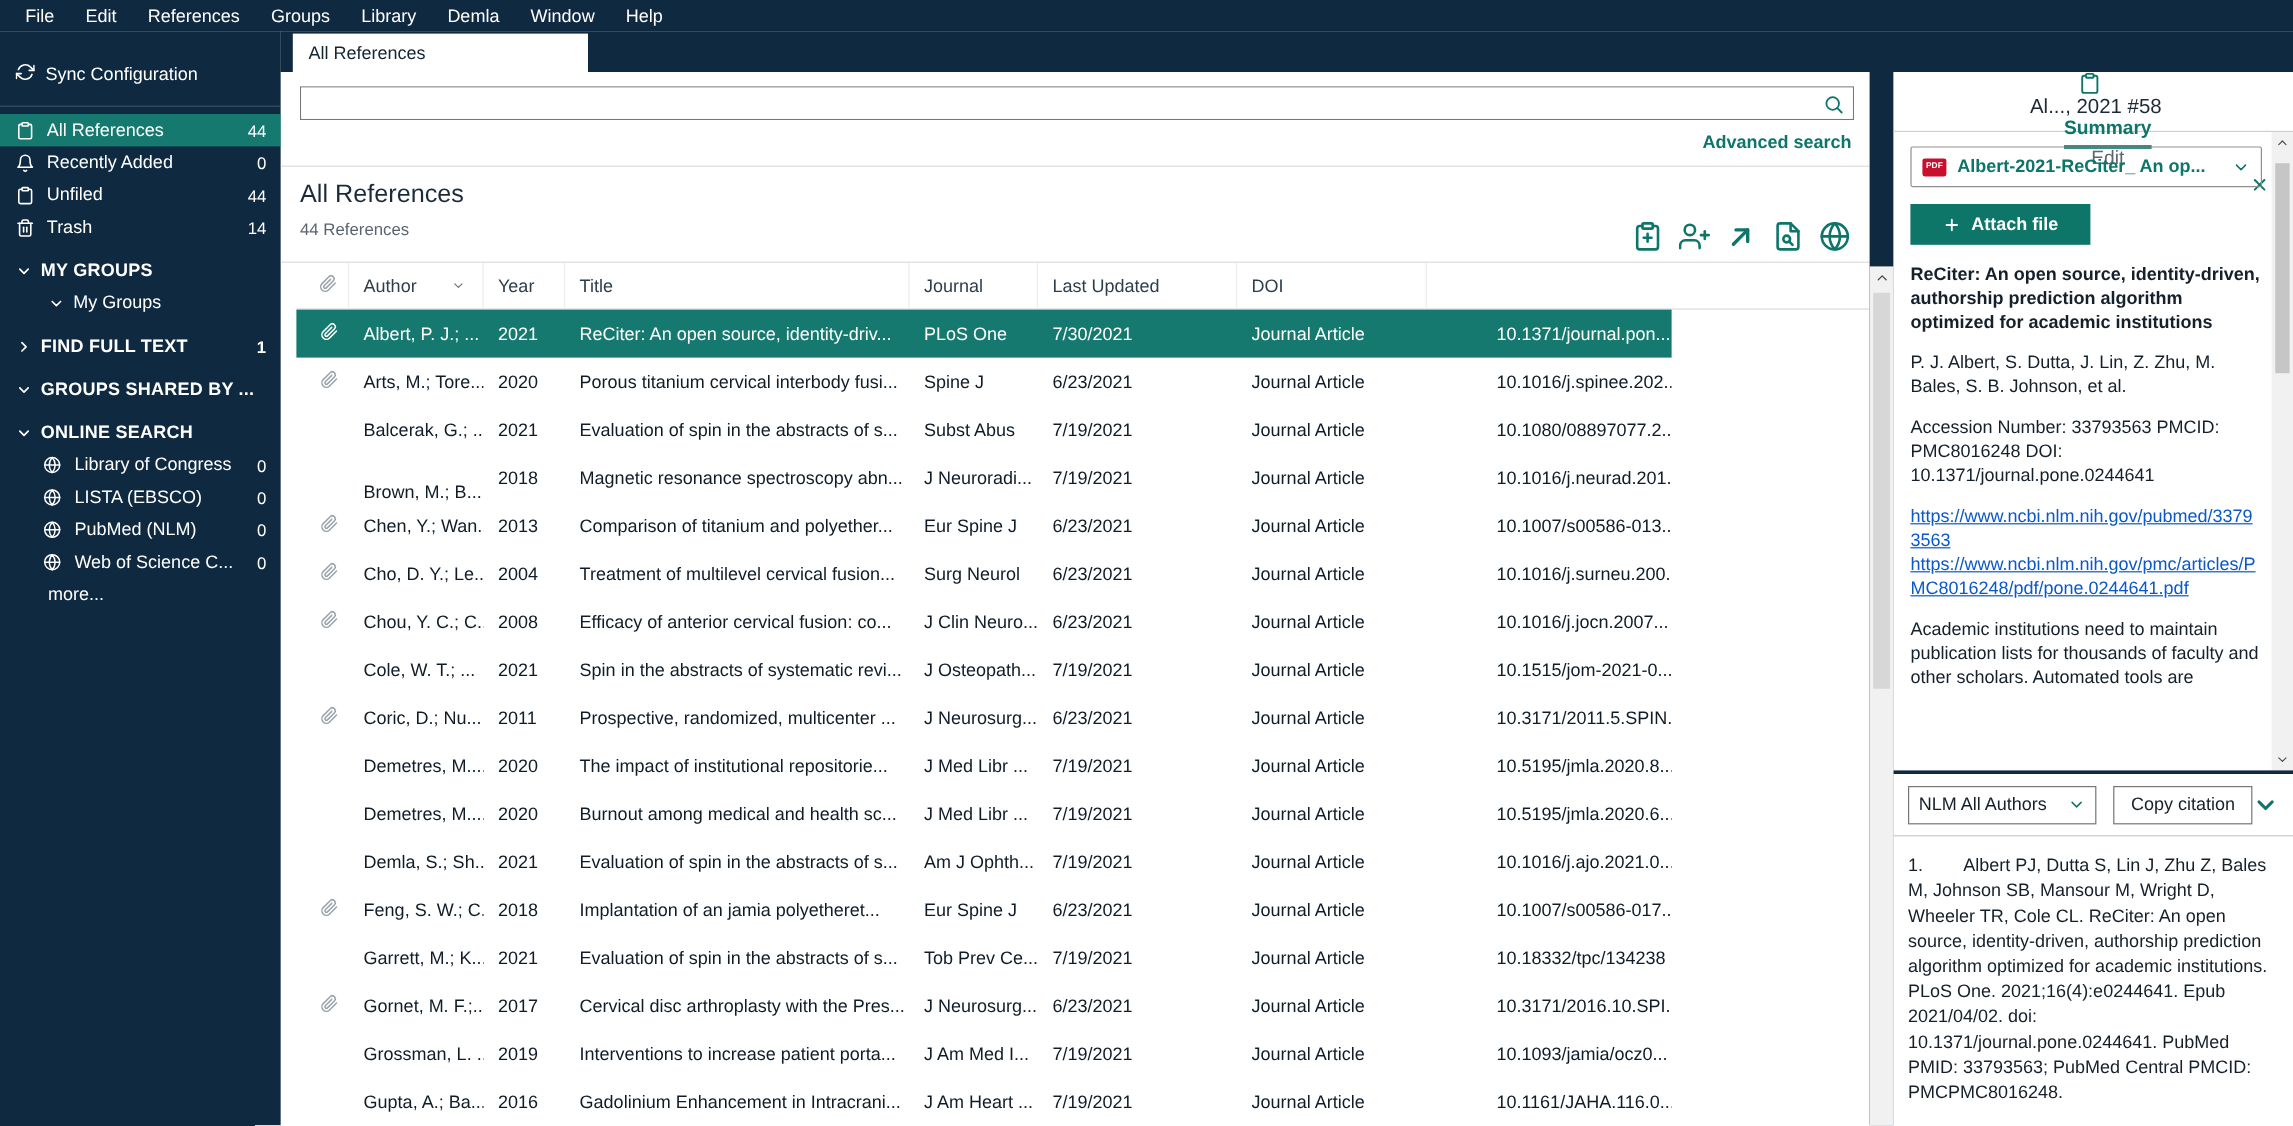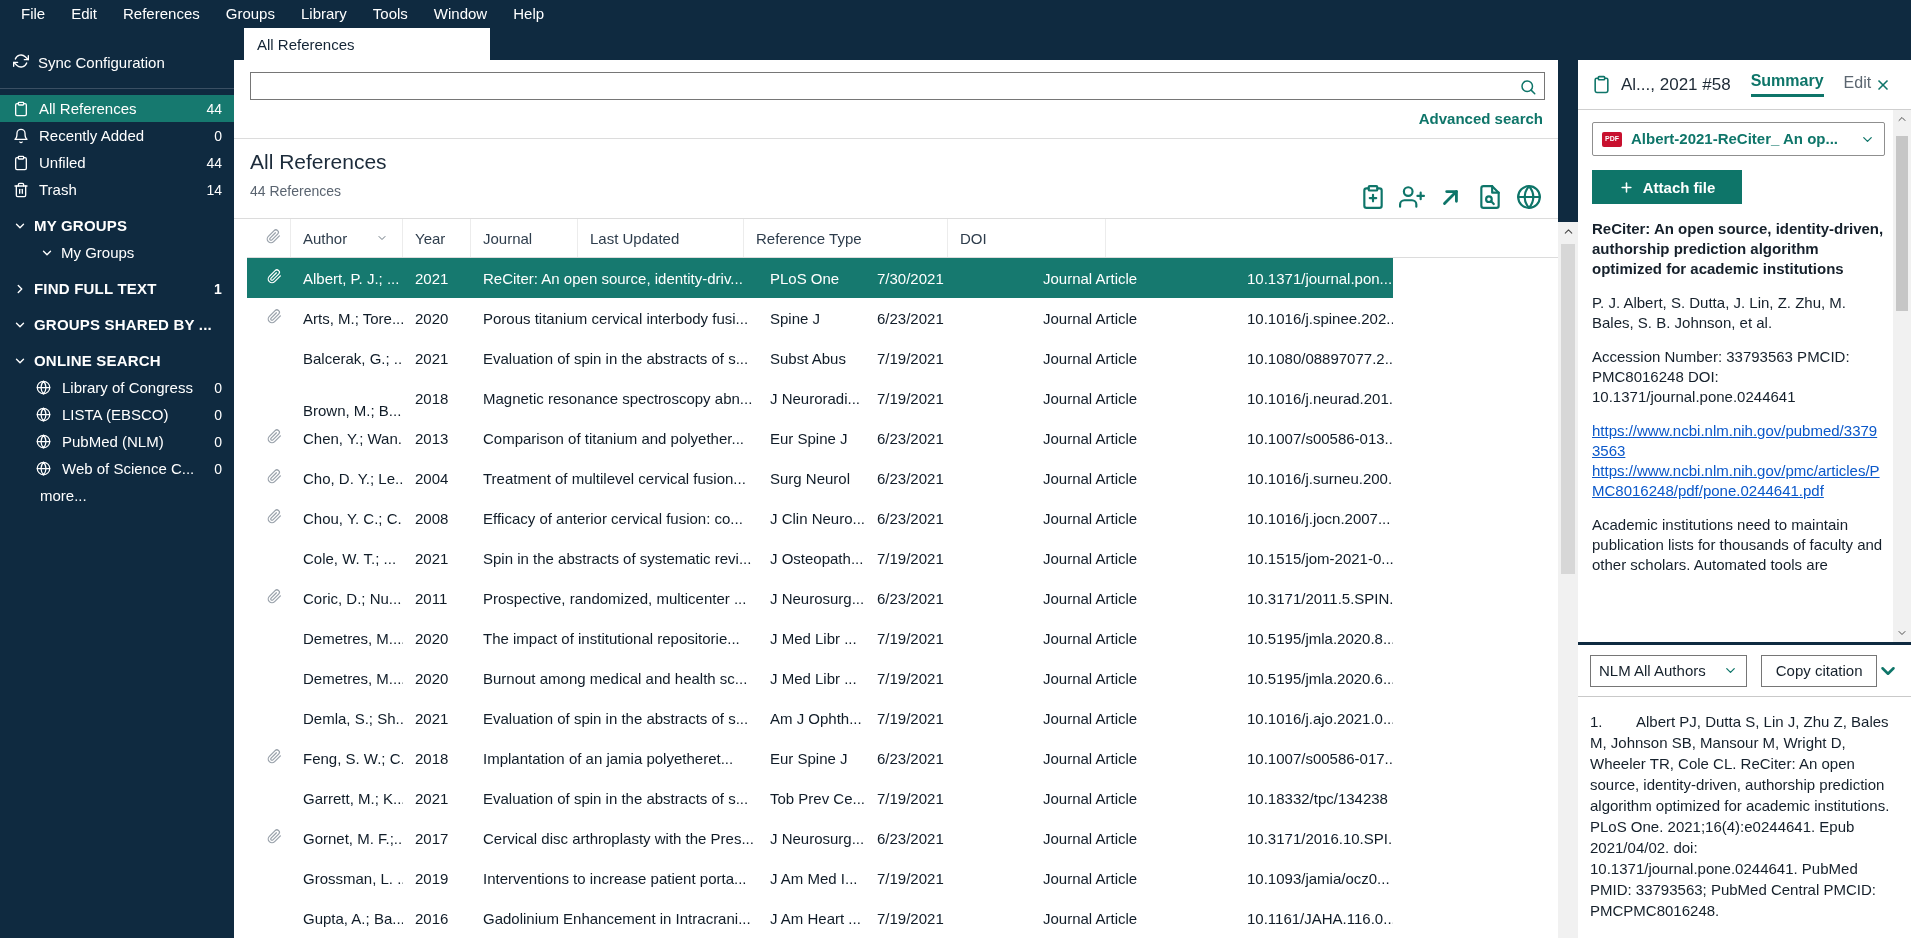--- a/index.html
+++ b/index.html
@@ -62,21 +62,21 @@
   .row.selected .cell.attach{color:#fff;}
 
   
   .scrollstrip{position:absolute;top:60px;left:1558px;width:20px;bottom:0;background:var(--navy);}
   .scrollstrip .track{position:absolute;top:162px;left:0;right:0;bottom:0;background:#f1f1f1;}
   .scrollstrip .up{position:absolute;top:3px;left:0;right:0;display:flex;justify-content:center;color:#4a4a4a;cursor:pointer;}
   .scrollstrip .thumb{position:absolute;top:22px;left:3px;right:3px;height:330px;background:#d7d7d7;cursor:pointer;}
 
   
   .panel{position:absolute;top:60px;left:1578px;width:333px;bottom:0;background:#fff;}
-  .p-head{height:50px;border-bottom:1px solid #cfcfcf;display:flex;align-items:center;padding:0 10px 0 14px;}
+  .p-head{height:50px;border-bottom:1px solid #cfcfcf;display:flex;align-items:center;padding:0 10px 0 14px;flex-direction:column;}
   .p-head .clip{color:var(--teal);display:flex;margin-right:10px;}
   .p-title{font-size:17px;color:#1d2935;white-space:nowrap;}
   .p-tab{font-size:16px;color:#5c6670;margin-left:20px;cursor:pointer;padding-bottom:4px;}
   .p-tab.active{color:var(--teal);font-weight:700;border-bottom:3px solid var(--teal);}
   .p-close{margin-left:auto;color:var(--teal);display:flex;cursor:pointer;padding-right:10px;}
 
   .p-body{position:absolute;top:50px;left:0;right:18px;height:532px;overflow:hidden;padding:12px 8px 0 14px;font-size:15px;line-height:20px;color:#15202b;}
   .pdf-box{height:34px;border:1px solid #8f8f8f;border-radius:2px;display:flex;align-items:center;padding:0 9px;gap:9px;margin-bottom:14px;cursor:pointer;}
   .pdficon{width:20px;height:15px;background:#c8102e;color:#fff;font-size:7px;font-weight:700;display:flex;align-items:center;justify-content:center;border-radius:2px;flex:none;}
   .pdf-name{color:var(--teal);font-weight:700;flex:1;white-space:nowrap;overflow:hidden;}
@@ -105,21 +105,21 @@
 <body>
 
 <div class="app">
 
   <div class="menubar">
       <div class="menu-item">File</div>
       <div class="menu-item">Edit</div>
       <div class="menu-item">References</div>
       <div class="menu-item">Groups</div>
       <div class="menu-item">Library</div>
-      <div class="menu-item">Tools</div>
+      <div class="menu-item">Demla</div>
       <div class="menu-item">Window</div>
       <div class="menu-item">Help</div>
     </div>
 
   <div class="topstrip"></div>
   <div class="tab">All References</div>
 
   <aside class="sidebar">
     <div class="sb-sync">
       <span class="ic"><svg width="16" height="16" viewBox="0 0 24 24" fill="none" stroke="currentColor" stroke-width="2" stroke-linecap="round" stroke-linejoin="round">
@@ -332,28 +332,28 @@
             <span>Author</span>
             <span class="sort">
               <svg width="12" height="12" viewBox="0 0 24 24" fill="none" stroke="currentColor" stroke-width="2" stroke-linecap="round" stroke-linejoin="round">
                 <polyline points="6 9 12 15 18 9"></polyline>
               </svg>
             </span>
           </div>
           <div class="th" style="width: 68px;">
             <span>Year</span>
           </div>
+          <div class="th" style="width: 287px;">
+            <span>Title</span>
+          </div>
           <div class="th" style="width: 107px;">
             <span>Journal</span>
           </div>
           <div class="th" style="width: 166px;">
             <span>Last Updated</span>
-          </div>
-          <div class="th" style="width: 204px;">
-            <span>Reference Type</span>
           </div>
           <div class="th" style="width: 158px;">
             <span>DOI</span>
           </div>
         </div>
       <div class="tbody" id="tbody">
           <div class="row selected">
             <div class="cell attach" style="width: 34px;">
               <span><svg width="15" height="15" viewBox="0 0 24 24" fill="none" stroke="currentColor" stroke-width="2" stroke-linecap="round" stroke-linejoin="round">
                   <path d="M21.44 11.05l-9.19 9.19a6 6 0 0 1-8.49-8.49l9.19-9.19a4 4 0 0 1 5.66 5.66l-9.2 9.19a2 2 0 0 1-2.83-2.83l8.49-8.48"></path>

